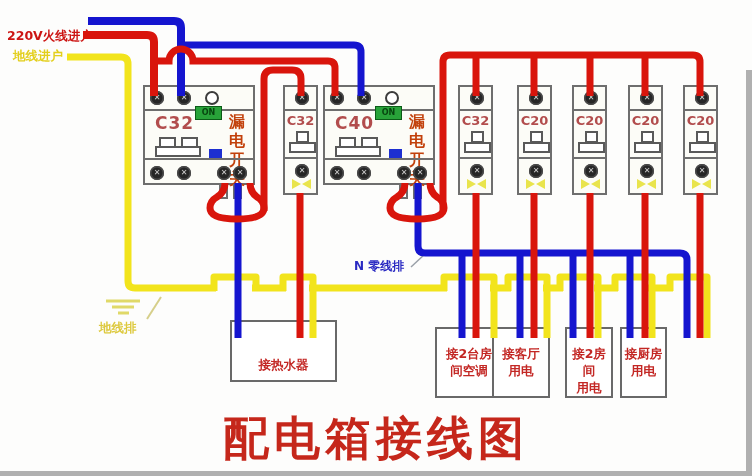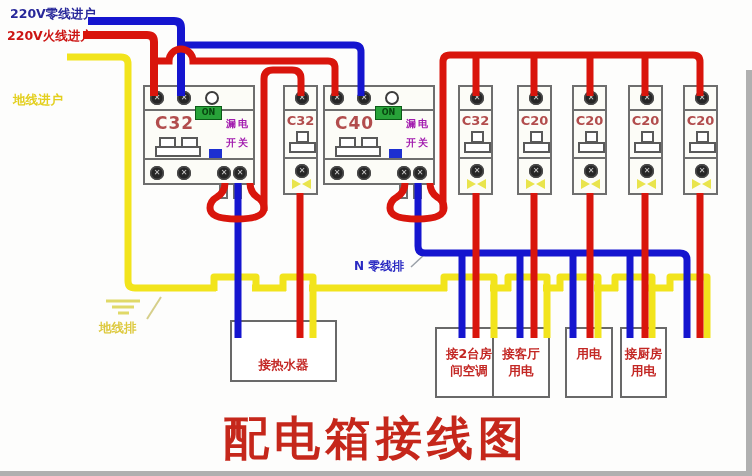--- a/index.html
+++ b/index.html
@@ -23,22 +23,22 @@
   .bk-bot .screw{top:6px;}
   .sm .bk-bot .screw{top:5px;}
   .testbtn{position:absolute;left:60px;top:4px;width:10px;height:10px;border:2.5px solid #3c3c3c;
            border-radius:50%;background:#fff;}
   .rating{position:absolute;color:#b24d4d;font-weight:bold;}
   .lg .rating{left:10px;top:26px;font-size:17px;letter-spacing:1px;}
   .sm .rating{left:0;right:0;top:26px;text-align:center;font-size:13px;}
   .leak-ind{position:absolute;left:50px;top:19px;width:27px;height:14px;background:#28a339;
             border:1px solid #0b5c17;box-sizing:border-box;color:#07450f;font-size:8px;
             font-weight:bold;text-align:center;line-height:12px;}
-  .leak-txt{position:absolute;left:76px;top:27px;width:34px;color:#a21caf;font-size:10px;
-            line-height:19px;font-weight:bold;text-align:center;letter-spacing:2px;}
+  .leak-txt{position:absolute;left:76px;top:27px;width:34px;color:#c2410c;font-size:16px;
+            line-height:19px;font-weight:bold;text-align:center;letter-spacing:2px;font-family:Liberation Mono, monospace;}
   .tab{position:absolute;background:#fff;border:2px solid #595959;box-sizing:border-box;}
   .lg .tab{top:50px;width:17px;height:13px;}
   .sm .tab{left:11px;top:44px;width:13px;height:12px;}
   .tbase{position:absolute;background:#fff;border:2px solid #595959;box-sizing:border-box;}
   .lg .tbase{left:10px;top:59px;width:46px;height:11px;}
   .sm .tbase{left:4px;top:55px;width:27px;height:11px;}
   .bluesq{position:absolute;left:64px;top:62px;width:13px;height:10px;background:#1c2fd1;}
   .bowtie{position:absolute;left:7px;top:20px;width:22px;height:10px;}
   .bowtie i{display:inline-block;width:0;height:0;border-top:5px solid transparent;
             border-bottom:5px solid transparent;vertical-align:top;}
@@ -61,23 +61,22 @@
          font-family:"DejaVu Serif","Liberation Serif",serif;}
   .edge{position:absolute;background:#b0b0b0;}
   svg.wires{position:absolute;left:0;top:0;pointer-events:none;}
   svg.wires path{fill:none;}
 </style>
 </head>
 <body>
 
 <div class="stage">
 
-  <span class="lbl-in" style="left: 10px; top: 6px; color: rgb(40, 40, 154);">220V零线进户</span>
   <span class="lbl-in" style="left: 7px; top: 28px; color: rgb(204, 21, 19);">220V火线进户</span>
-  <span class="lbl-in" style="left: 13px; top: 48px; color: rgb(227, 207, 29); margin-top: 44px;">地线进户</span>
+  <span class="lbl-in" style="left: 13px; top: 48px; color: rgb(227, 207, 29);">地线进户</span>
 
   <div class="breaker lg" style="left:143px">
     <div class="bk-top">
       <span class="screw" style="left:5px">
           <i>✕</i>
         </span>
       <span class="screw" style="left:32px">
           <i>✕</i>
         </span>
       <span class="testbtn"></span>
@@ -245,20 +244,21 @@
   </div>
   <div class="load-box ld" style="left:435px;width:68px">
     <div class="ln">接2台房</div>
     <div class="ln">间空调</div>
   </div>
   <div class="load-box ld" style="left:492px;width:58px">
     <div class="ln">接客厅</div>
     <div class="ln">用电</div>
   </div>
   <div class="load-box ld" style="left:565px;width:48px">
+    <div class="ln">接2房间</div>
     <div class="ln">用电</div>
   </div>
   <div class="load-box ld" style="left:620px;width:47px">
     <div class="ln">接厨房</div>
     <div class="ln">用电</div>
   </div>
 
   <svg class="wires" width="752" height="476" viewBox="0 0 752 476">
 
     <path stroke-width="7" stroke-linejoin="round" d="M67 57 H121 Q128 57 128 64 V281 Q128 288 135 288 H216" stroke="#f2e41c"></path>

